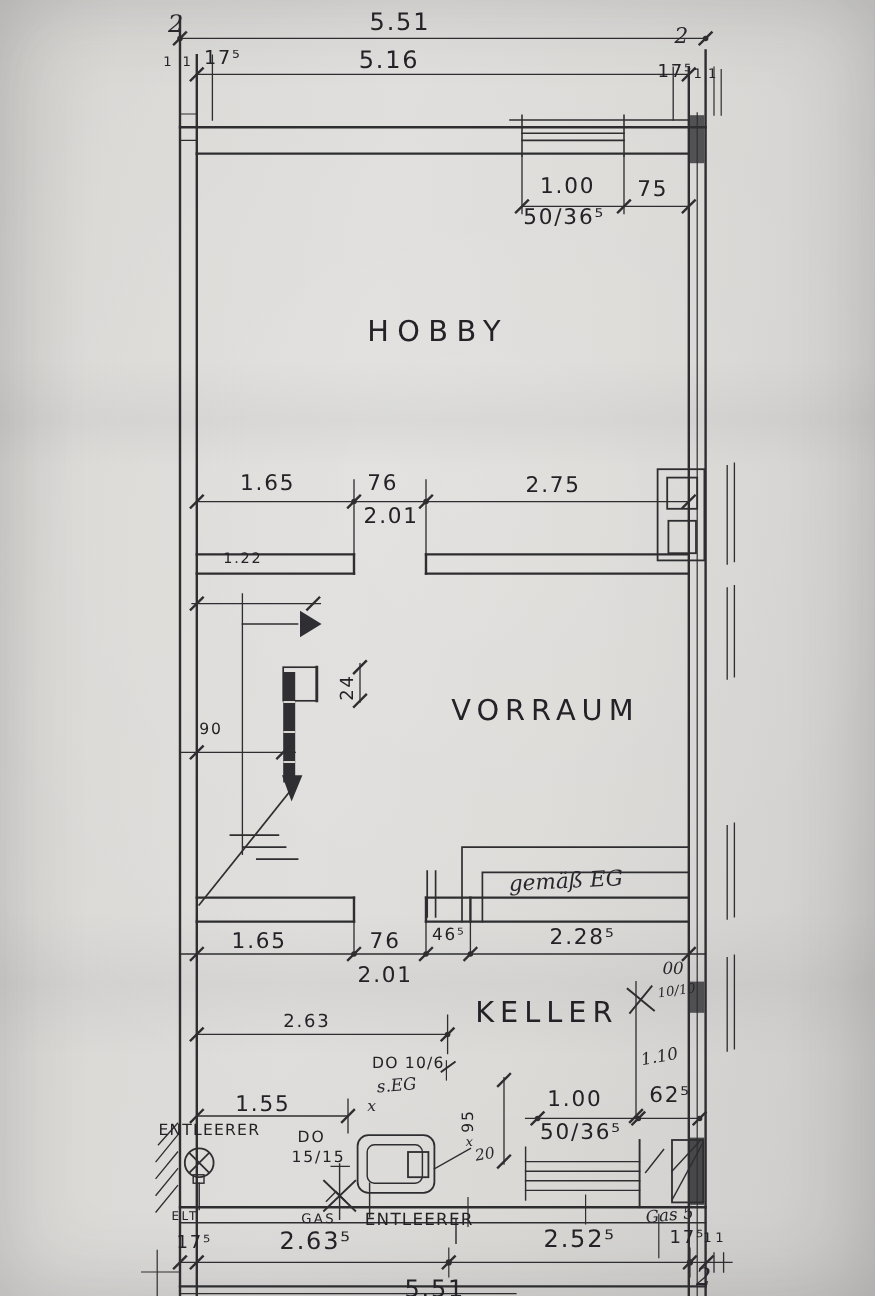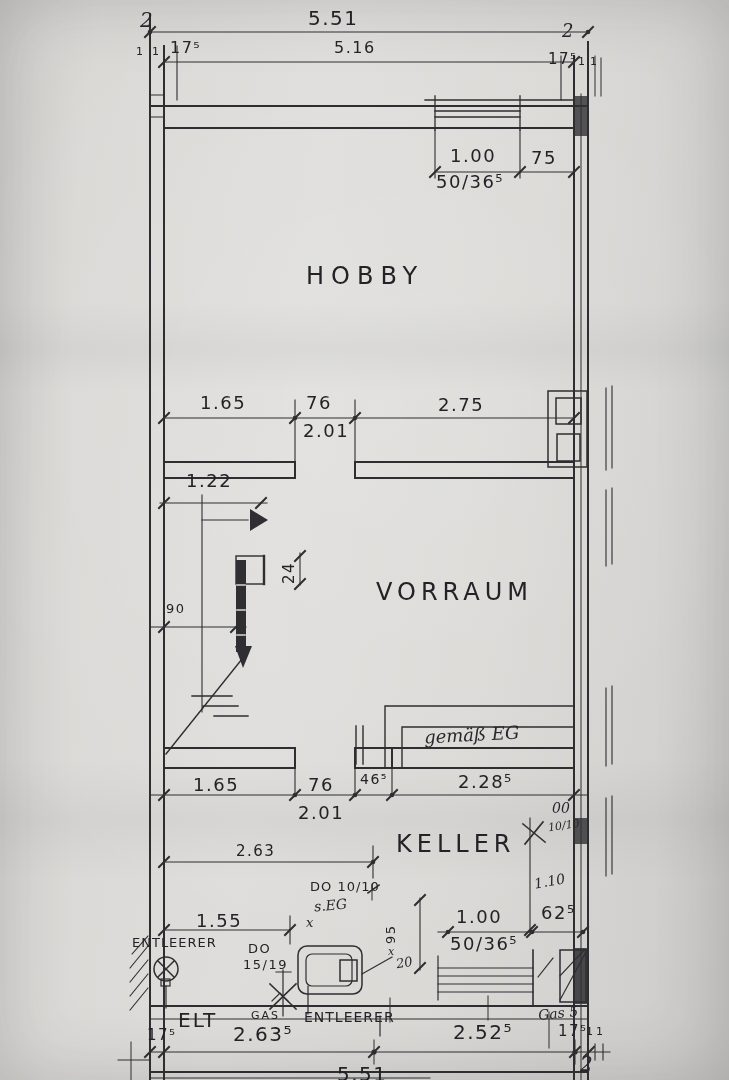--- a/index.html
+++ b/index.html
@@ -184,71 +184,71 @@
     </g>
   </svg>
 
   <div>
 
     <span class="lb hand" style="left:140px;top:10px;font-size:20px">2</span>
     <span class="lb" style="left:308px;top:8px;font-size:20px">5.51</span>
     <span class="lb" style="left:136px;top:46px;font-size:11px">1</span>
     <span class="lb" style="left:152px;top:46px;font-size:11px">1</span>
     <span class="lb" style="left:170px;top:40px;font-size:16px">17⁵</span>
-    <span class="lb" style="left:334px;top:40px;font-size:16px">5.16</span>
+    <span class="lb" style="left:299px;top:40px;font-size:20px">5.16</span>
     <span class="lb hand" style="left:562px;top:22px;font-size:18px">2</span>
     <span class="lb" style="left:548px;top:52px;font-size:15px">17⁵</span>
     <span class="lb" style="left:578px;top:56px;font-size:11px">1</span>
     <span class="lb" style="left:590px;top:56px;font-size:11px">1</span>
 
     <span class="lb" style="left:450px;top:147px;font-size:18px">1.00</span>
     <span class="lb" style="left:531px;top:149px;font-size:18px">75</span>
     <span class="lb" style="left:436px;top:173px;font-size:18px">50/36⁵</span>
 
     <span class="lb room" style="left:306px;top:264px">HOBBY</span>
     <span class="lb room" style="left:376px;top:580px;letter-spacing:5px">VORRAUM</span>
     <span class="lb room" style="left:396px;top:832px;letter-spacing:5px">KELLER</span>
 
     <span class="lb" style="left:200px;top:394px;font-size:18px">1.65</span>
     <span class="lb" style="left:306px;top:394px;font-size:18px">76</span>
     <span class="lb" style="left:438px;top:396px;font-size:18px">2.75</span>
     <span class="lb" style="left:303px;top:422px;font-size:18px">2.01</span>
 
-    <span class="lb" style="left:186px;top:472px;font-size:18px">1.22</span>
+    <span class="lb" style="left:186px;top:459px;font-size:12px">1.22</span>
     <span class="lb rot" style="left:282px;top:584px;font-size:15px">24</span>
     <span class="lb" style="left:166px;top:602px;font-size:13px">90</span>
 
     <span class="lb hand" style="left:424px;top:726px;font-size:18px;transform:rotate(-3deg)">gemäß EG</span>
 
     <span class="lb" style="left:193px;top:776px;font-size:18px">1.65</span>
     <span class="lb" style="left:308px;top:776px;font-size:18px">76</span>
     <span class="lb" style="left:360px;top:772px;font-size:14px">46⁵</span>
     <span class="lb" style="left:458px;top:773px;font-size:18px">2.28⁵</span>
     <span class="lb" style="left:298px;top:804px;font-size:18px">2.01</span>
     <span class="lb" style="left:236px;top:844px;font-size:15px">2.63</span>
 
     <span class="lb hand" style="left:552px;top:801px;font-size:14px">00</span>
     <span class="lb hand" style="left:548px;top:820px;font-size:11px;transform:rotate(-8deg)">10/10</span>
     <span class="lb hand" style="left:534px;top:874px;font-size:14px;transform:rotate(-10deg)">1.10</span>
     <span class="lb" style="left:541px;top:904px;font-size:18px">62⁵</span>
 
-    <span class="lb" style="left:310px;top:880px;font-size:13px;letter-spacing:1px">DO 10/10</span>
+    <span class="lb" style="left:310px;top:880px;font-size:13px;letter-spacing:1px">DO 10/6</span>
     <span class="lb hand" style="left:314px;top:898px;font-size:14px;transform:rotate(-5deg)">s.EG</span>
     <span class="lb hand" style="left:306px;top:916px;font-size:13px">x</span>
     <span class="lb rot" style="left:384px;top:944px;font-size:13px">95</span>
     <span class="lb hand" style="left:388px;top:946px;font-size:11px">x</span>
     <span class="lb hand" style="left:396px;top:956px;font-size:13px;transform:rotate(-10deg)">20</span>
     <span class="lb" style="left:456px;top:908px;font-size:18px">1.00</span>
     <span class="lb" style="left:450px;top:935px;font-size:18px">50/36⁵</span>
 
     <span class="lb" style="left:196px;top:912px;font-size:18px">1.55</span>
     <span class="lb" style="left:132px;top:936px;font-size:13px;letter-spacing:1px">ENTLEERER</span>
     <span class="lb" style="left:248px;top:942px;font-size:13px">DO</span>
-    <span class="lb" style="left:243px;top:958px;font-size:13px">15/19</span>
-    <span class="lb" style="left:178px;top:1010px;font-size:20px;letter-spacing:2px">ELT</span>
+    <span class="lb" style="left:243px;top:958px;font-size:13px">15/15</span>
+    <span class="lb" style="left:143px;top:1010px;font-size:10px;letter-spacing:2px">ELT</span>
     <span class="lb" style="left:251px;top:1010px;font-size:11px;letter-spacing:2px">GAS</span>
     <span class="lb" style="left:304px;top:1010px;font-size:14px;letter-spacing:1px">ENTLEERER</span>
 
     <span class="lb" style="left:147px;top:1028px;font-size:15px">17⁵</span>
     <span class="lb" style="left:233px;top:1024px;font-size:20px">2.63⁵</span>
     <span class="lb" style="left:453px;top:1022px;font-size:20px">2.52⁵</span>
     <span class="lb hand" style="left:538px;top:1006px;font-size:14px;transform:rotate(-6deg)">Gas 5</span>
     <span class="lb" style="left:558px;top:1024px;font-size:15px">17⁵</span>
     <span class="lb" style="left:586px;top:1026px;font-size:11px">1</span>
     <span class="lb" style="left:596px;top:1026px;font-size:11px">1</span>

